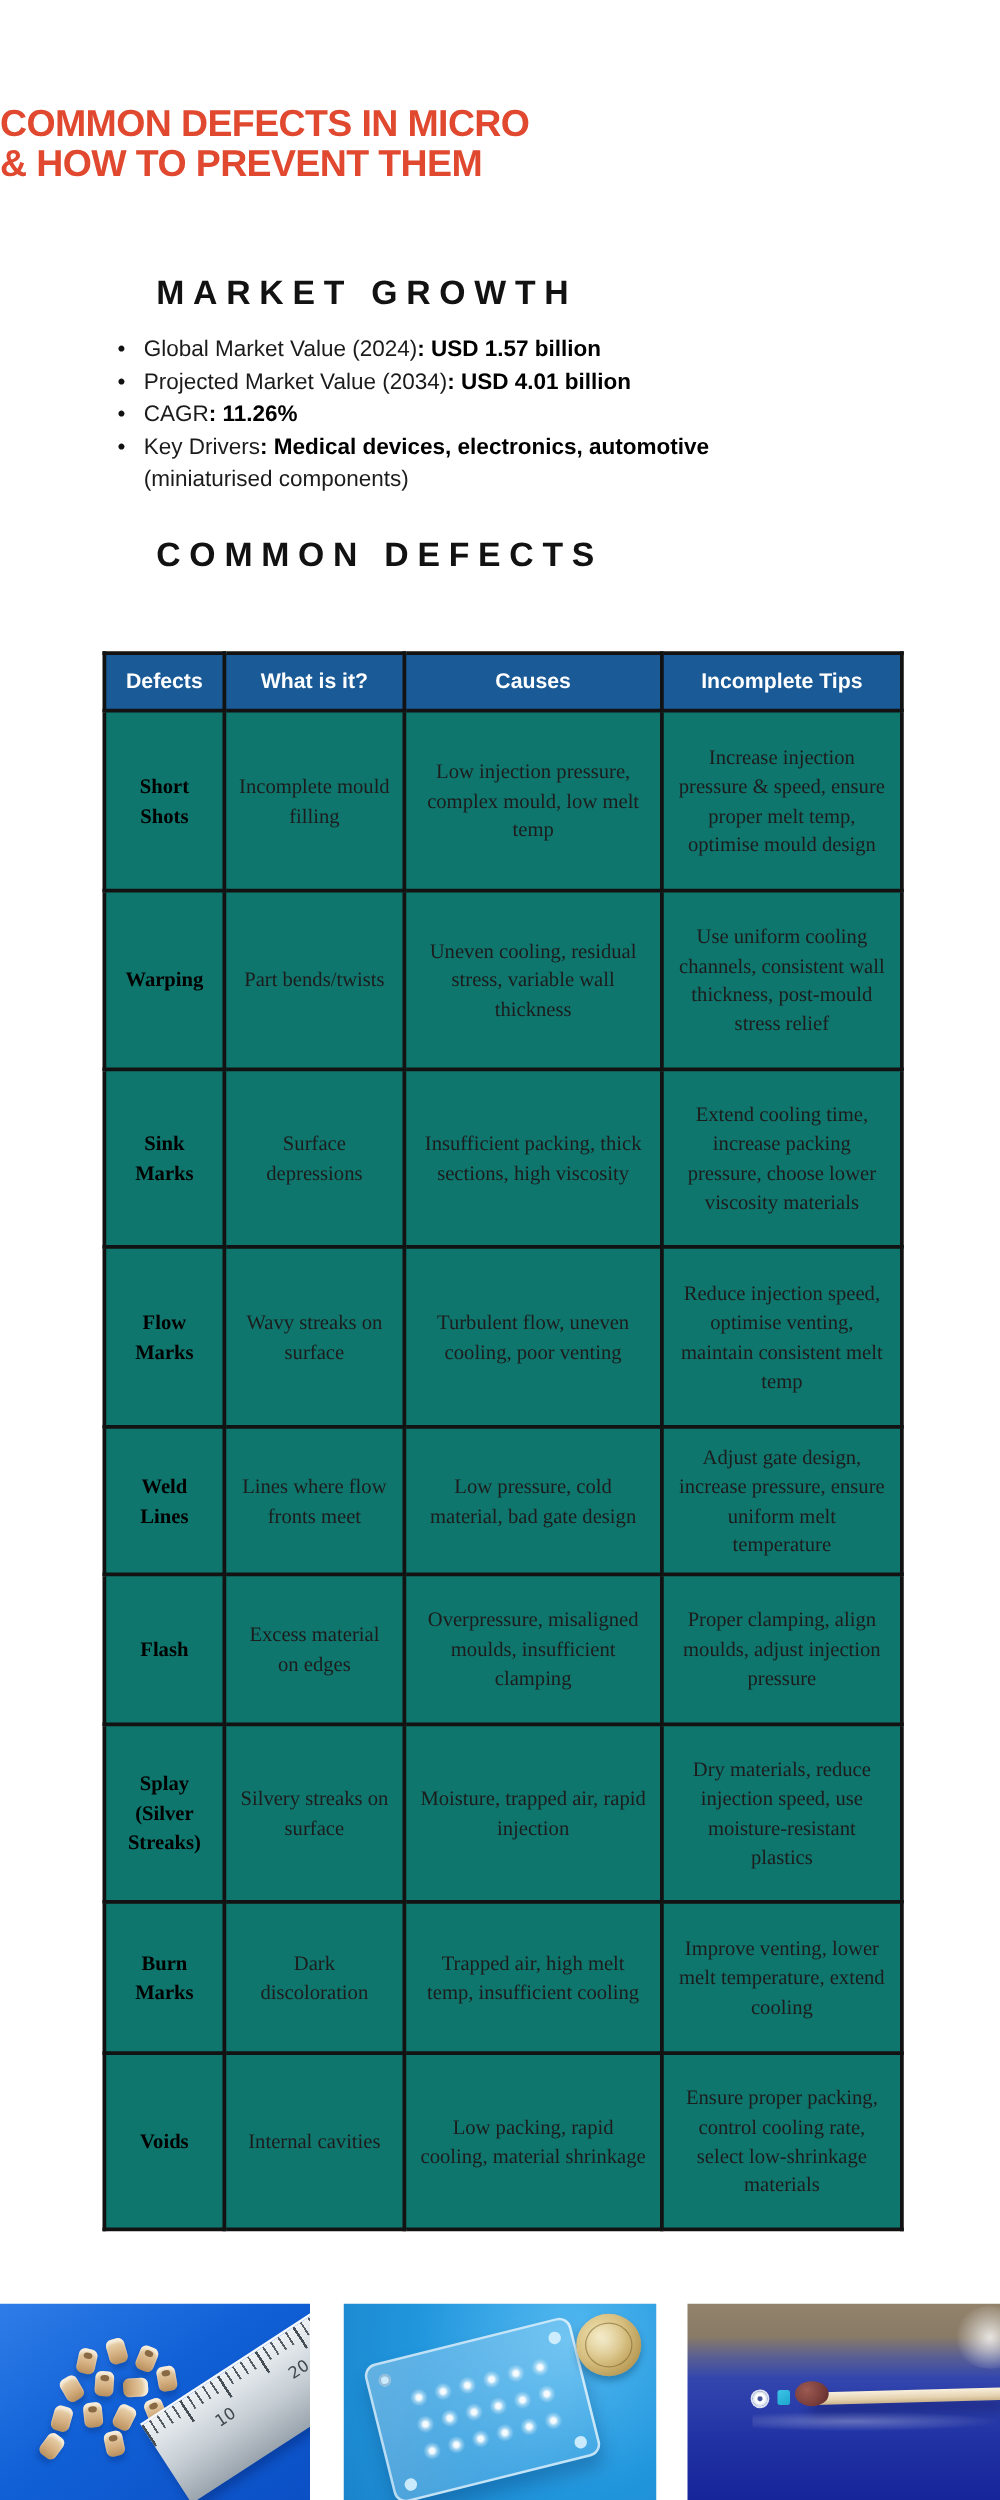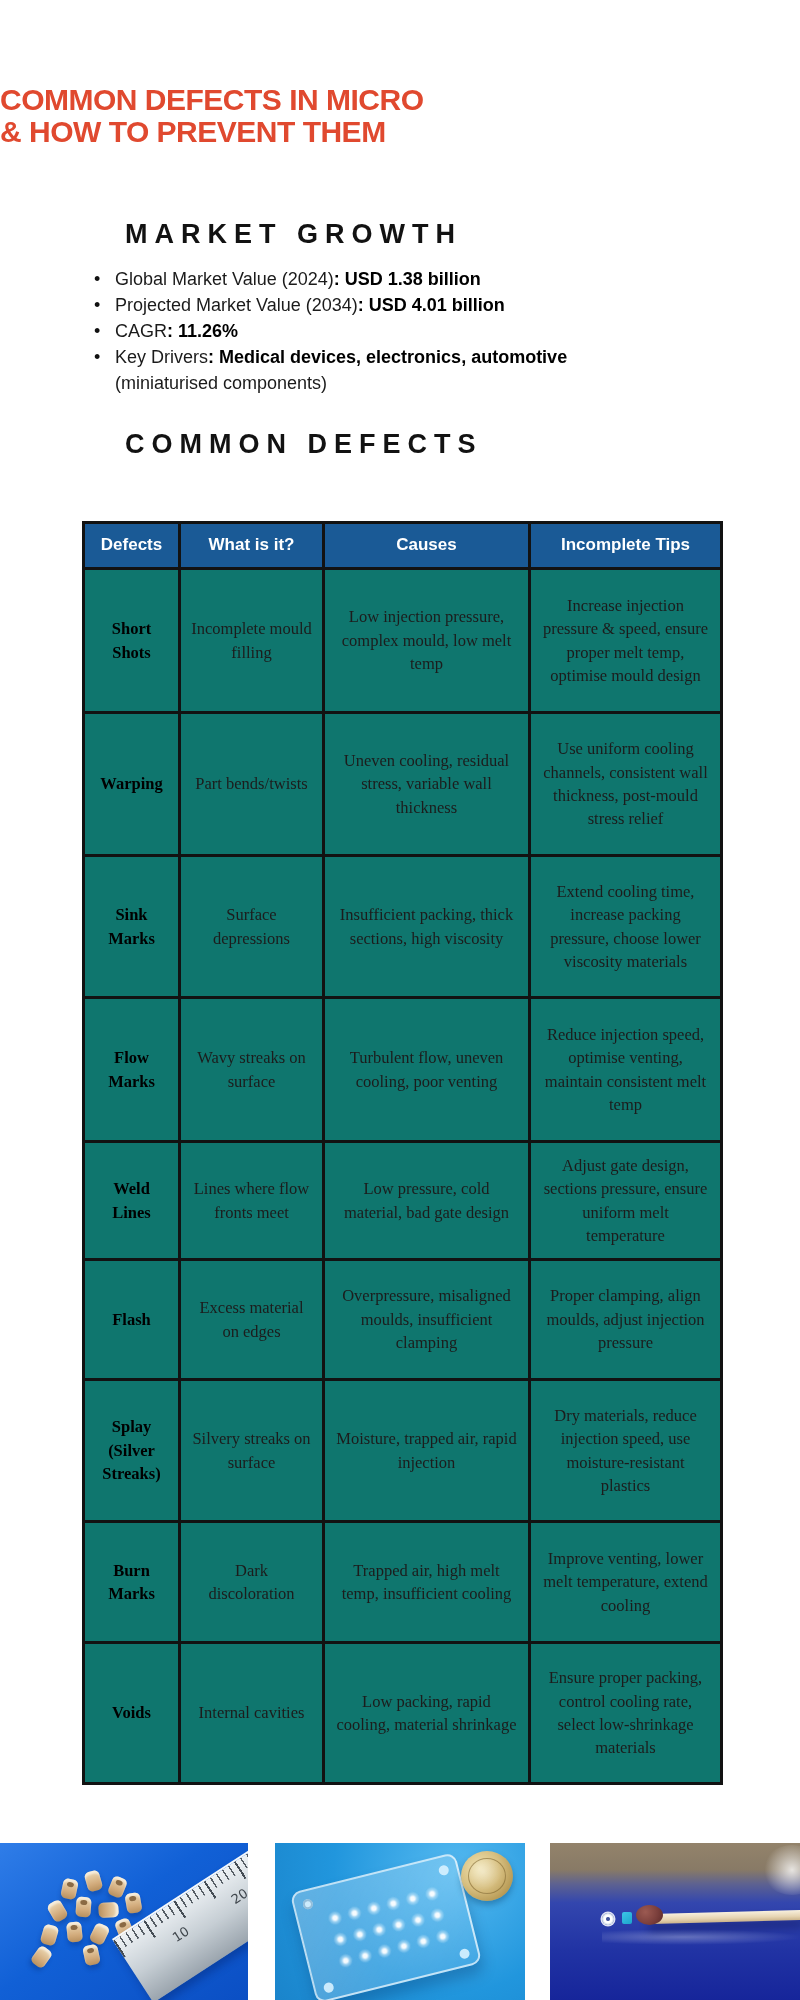--- a/index.html
+++ b/index.html
@@ -174,21 +174,21 @@
 
 <h1 class="main-title">
   <div>COMMON DEFECTS IN MICRO</div>
   <div>&amp; HOW TO PREVENT THEM</div>
 </h1>
 
 <h2 class="section-heading" id="heading-market">MARKET GROWTH</h2>
 
 <ul class="bullets">
   <li>
-    <span>Global Market Value (2024)</span><span class="b-val">: USD 1.38 billion</span>
+    <span>Global Market Value (2024)</span><span class="b-val">: USD 1.57 billion</span>
   </li>
   <li>
     <span>Projected Market Value (2034)</span><span class="b-val">: USD 4.01 billion</span>
   </li>
   <li>
     <span>CAGR</span><span class="b-val">: 11.26%</span>
   </li>
   <li>
     <span>Key Drivers</span><span class="b-val">: Medical devices, electronics, automotive</span>
     <div class="b-note">(miniaturised components)</div>
@@ -234,21 +234,21 @@
     <tr>
       <td class="c-defect">Flow Marks</td>
       <td>Wavy streaks on surface</td>
       <td>Turbulent flow, uneven cooling, poor venting</td>
       <td>Reduce injection speed, optimise venting, maintain consistent melt temp</td>
     </tr>
     <tr>
       <td class="c-defect">Weld Lines</td>
       <td>Lines where flow fronts meet</td>
       <td>Low pressure, cold material, bad gate design</td>
-      <td>Adjust gate design, sections pressure, ensure uniform melt temperature</td>
+      <td>Adjust gate design, increase pressure, ensure uniform melt temperature</td>
     </tr>
     <tr>
       <td class="c-defect">Flash</td>
       <td>Excess material on edges</td>
       <td>Overpressure, misaligned moulds, insufficient clamping</td>
       <td>Proper clamping, align moulds, adjust injection pressure</td>
     </tr>
     <tr>
       <td class="c-defect">Splay (Silver Streaks)</td>
       <td>Silvery streaks on surface</td>

